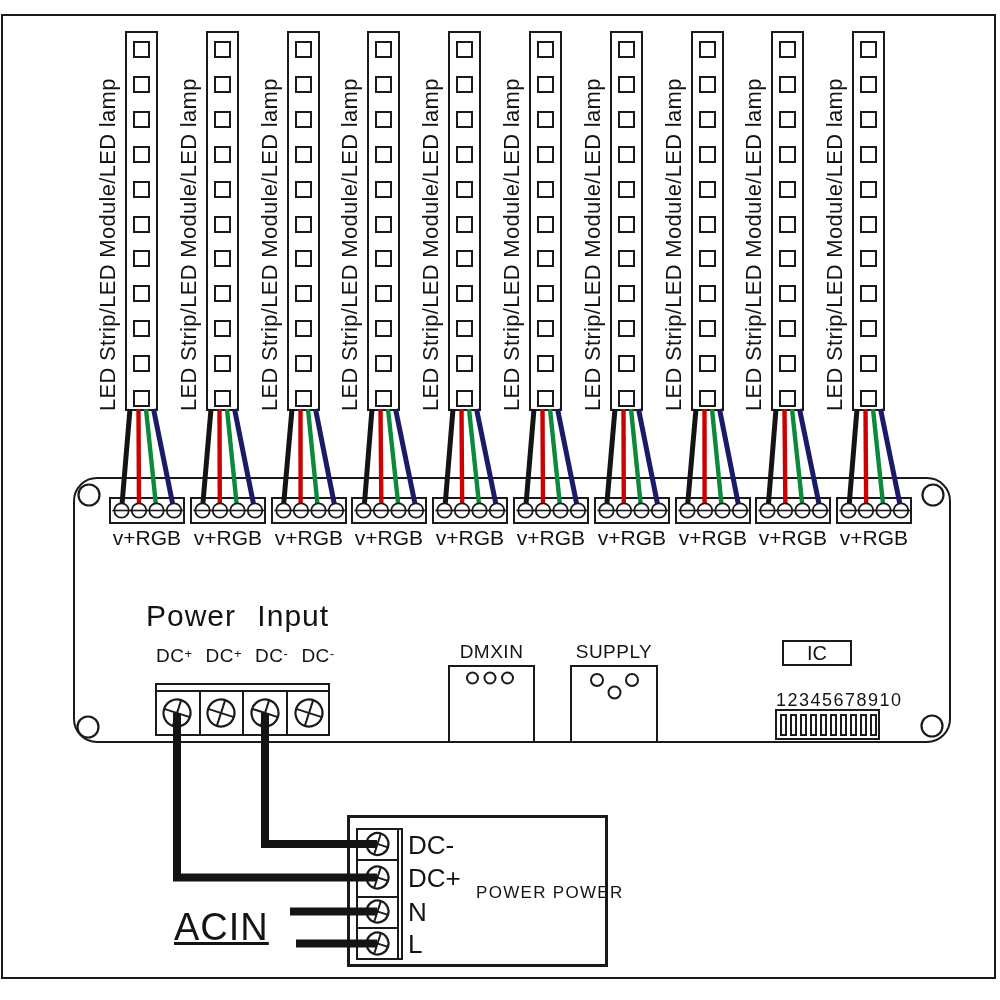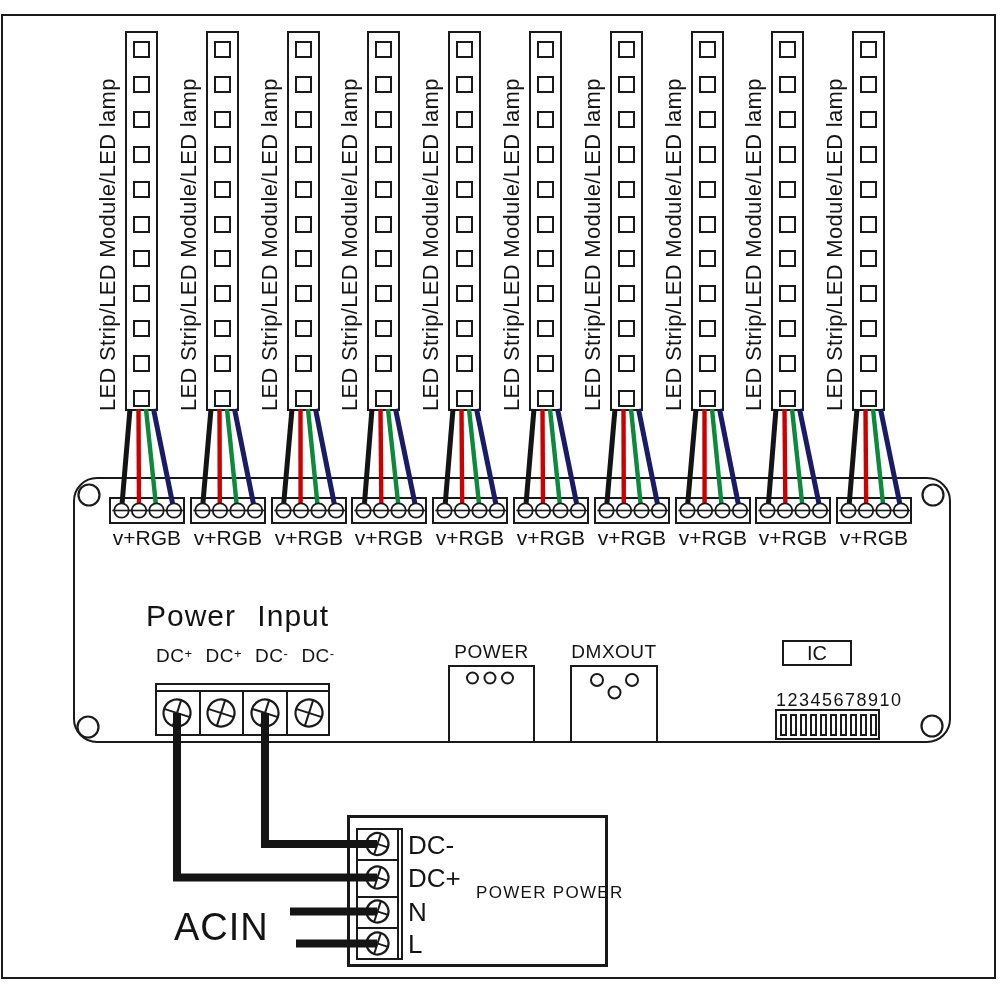--- a/index.html
+++ b/index.html
@@ -38,21 +38,21 @@
              background:#fff; z-index:2; }
   .dip-sw { position:absolute; top:2.5px; width:7px; height:22px; border:2px solid #1a1a1a;
             box-sizing:border-box; background:#fff; }
   .ps-box { left:347px; top:815px; width:261px; height:152px; border:3px solid #1a1a1a;
             background:#fff; z-index:2; }
   .ps-strip { left:356px; top:828px; width:47px; height:132px; border:2px solid #1a1a1a; z-index:2; }
   .ps-vline { position:absolute; left:39px; top:0; bottom:0; width:0; border-left:2px solid #1a1a1a; }
   .ps-hdiv { position:absolute; left:0; width:39px; border-top:2px solid #1a1a1a; }
   .ps-term-label { left:408px; font-size:26px; line-height:28px; z-index:2; }
   .ps-name { left:476px; top:883px; font-size:17px; letter-spacing:1.3px; z-index:2; }
-  .acin { left:174px; top:906px; font-size:38px; letter-spacing:1px; z-index:2; }
+  .acin { left:174px; top:906px; font-size:38px; letter-spacing:1px; z-index:2;text-decoration:underline; }
   svg.wiring { position:absolute; left:0; top:0; z-index:3; pointer-events:none; }
 </style>
 </head>
 <body>
 
 <div id="canvas">
   <div class="abs frame"></div>
   <div class="abs board"></div>
 
   <div id="gen-layer">
@@ -222,24 +222,24 @@
 
   <div class="abs power-input">Power Input</div>
 
   <div class="abs dc-block">
     <div class="dc-topline"></div>
     <div class="dc-div" style="left:42px"></div>
     <div class="dc-div" style="left:85px"></div>
     <div class="dc-div" style="left:129px"></div>
   </div>
 
-  <div class="abs dmx-label" style="left:448px;width:87px">POWER</div>
+  <div class="abs dmx-label" style="left:448px;width:87px">DMXIN</div>
   <div class="abs dmx-box" style="left:448px;width:87px"></div>
 
-  <div class="abs dmx-label" style="left:570px;width:88px">DMXOUT</div>
+  <div class="abs dmx-label" style="left:570px;width:88px">SUPPLY</div>
   <div class="abs dmx-box" style="left:570px;width:88px"></div>
 
   <div class="abs ic-box">IC</div>
 
   <div class="abs dip-label">12345678910</div>
   <div class="abs dip-box" id="dip-box">
       <div class="dip-sw" style="left: 2.5px;"></div>
       <div class="dip-sw" style="left: 12.6px;"></div>
       <div class="dip-sw" style="left: 22.7px;"></div>
       <div class="dip-sw" style="left: 32.8px;"></div>

